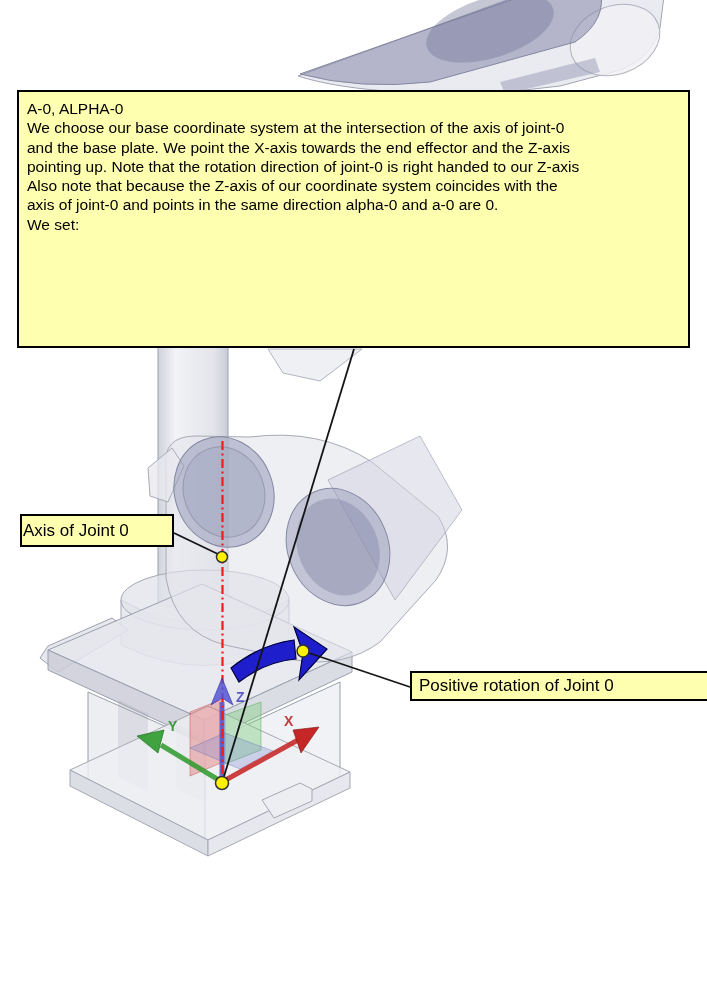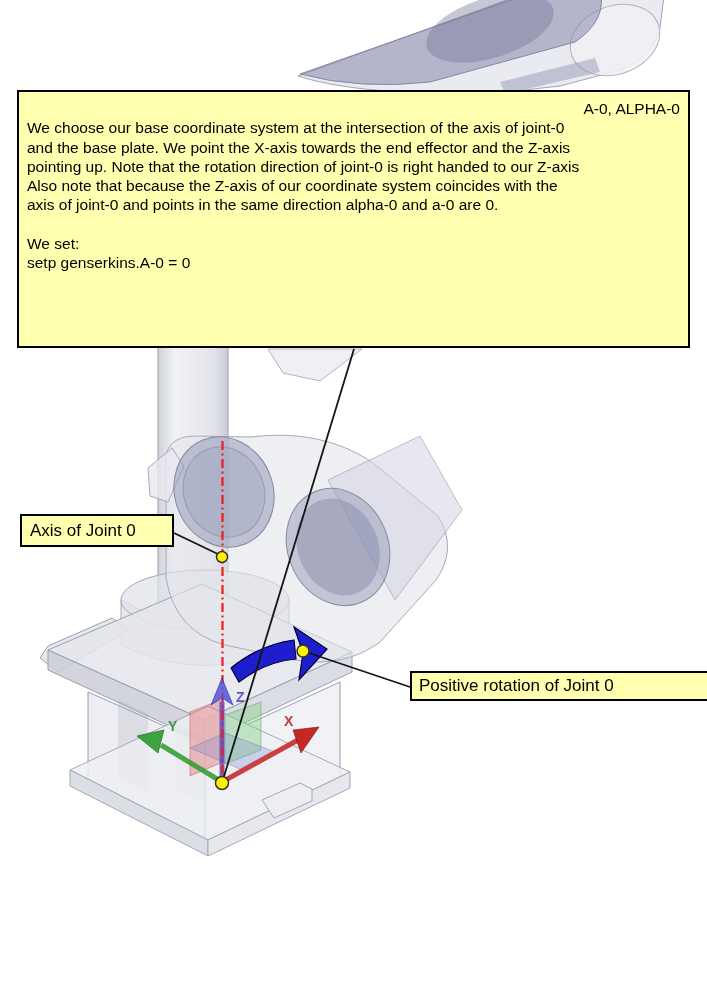--- a/index.html
+++ b/index.html
@@ -8,25 +8,25 @@
     font-family:"Liberation Sans", sans-serif;color:#000;
   }
   svg.scene{position:absolute;left:0;top:0;}
   .callout{
     position:absolute;background:#FFFFB0;border:2px solid #000;box-sizing:border-box;
   }
   .main-box{
     left:17px;top:90px;width:673px;height:258px;padding:7px 8px;
     font-size:15.5px;line-height:19.3px;
   }
-  .main-box .title{white-space:pre;text-align:right;}
+  .main-box .title{white-space:pre;}
   .main-box .body{white-space:pre-line;}
-  .main-box .set-heading{margin-top:19px;}
+  .main-box .set-heading{}
   .label-box{display:flex;align-items:center;font-size:17px;}
-  .label-axis{left:20px;top:514px;width:154px;height:33px;padding-left:8px;}
+  .label-axis{left:20px;top:514px;width:154px;height:33px;padding-left:1px;}
   .label-rot{left:410px;top:671px;width:302px;height:30px;padding-left:7px;}
   .axis-letter{font-size:14px;font-weight:bold;}
 </style>
 </head>
 <body>
 
 <div class="stage">
 
   <svg class="scene" width="707" height="1000" viewBox="0 0 707 1000">
     <defs>
@@ -120,21 +120,20 @@
   </svg>
 
   <div class="callout main-box">
     <div class="title">A-0, ALPHA-0</div>
     <div class="body">We choose our base coordinate system at the intersection of the axis of joint-0
 and the base plate. We point the X-axis towards the end effector and the Z-axis
 pointing up. Note that the rotation direction of joint-0 is right handed to our Z-axis
 Also note that because the Z-axis of our coordinate system coincides with the
 axis of joint-0 and points in the same direction alpha-0 and a-0 are 0.</div>
     <div class="set-heading">We set:</div>
-    <div>setp genserkins.A-0 = 0</div>
   </div>
 
   <div class="callout label-box label-axis">
     <span>Axis of Joint 0</span>
   </div>
 
   <div class="callout label-box label-rot">
     <span>Positive rotation of Joint 0</span>
   </div>
 

